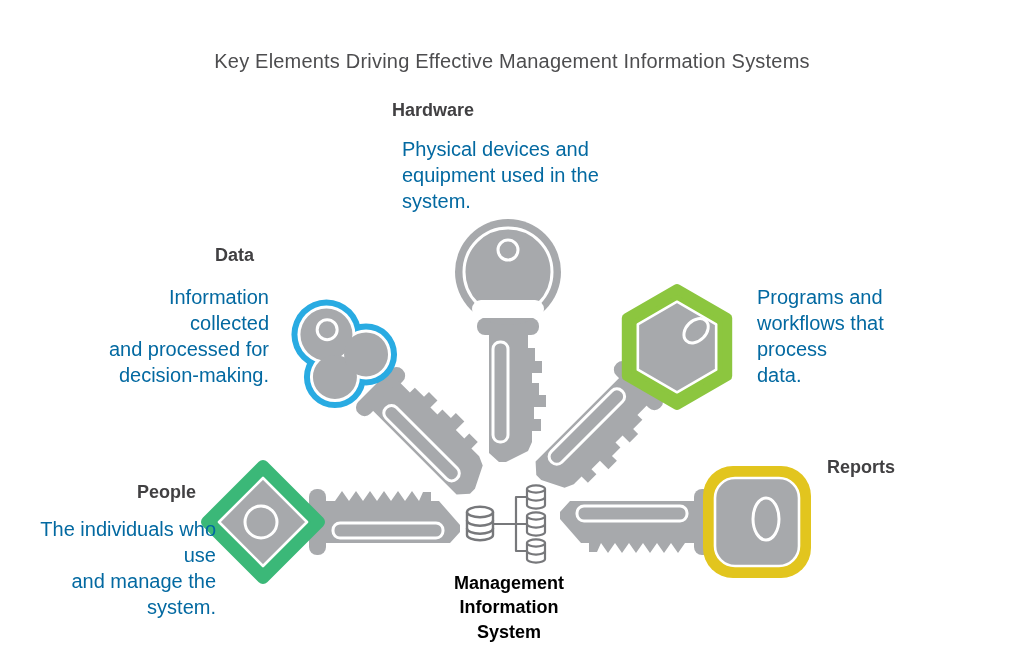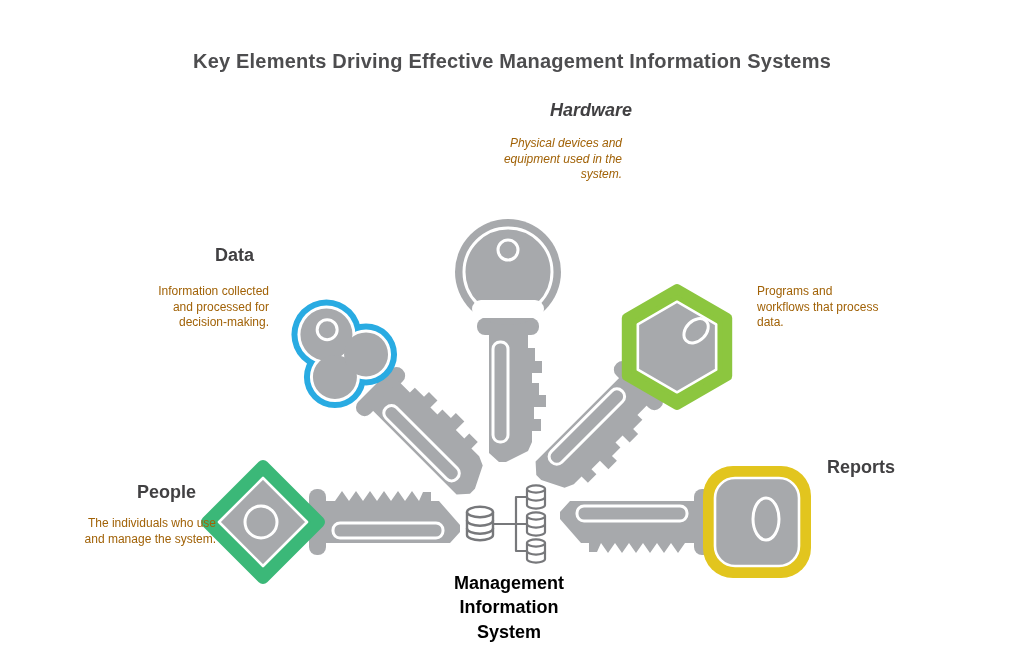--- a/index.html
+++ b/index.html
@@ -3,30 +3,30 @@
 <meta charset="utf-8">
 <style>
   html,body{margin:0;padding:0;background:#ffffff;}
   #canvas{
     position:relative;width:1024px;height:657px;background:#ffffff;overflow:hidden;
     font-family:"Liberation Sans", sans-serif;
   }
   .abs{position:absolute;}
   #title{
     left:0;right:0;top:50px;text-align:center;
-    font-size:20px;color:#4D4D4F;letter-spacing:.2px;font-weight:bold;
+    font-size:20px;color:#4D4D4F;letter-spacing:.2px;
   }
   .sec-title{
     font-size:18px;font-weight:bold;color:#414042;line-height:1.3;
     white-space:pre-line;
   }
   .sec-desc{
-    font-size:12px;color:#a16207;line-height:1.3;white-space:pre-line;
+    font-size:20px;color:#0369a1;line-height:1.3;white-space:pre-line;
   }
-  .t-center{text-align:right;font-style:italic;}
+  .t-center{text-align:left;}
   .t-right{text-align:right;}
   .t-left{text-align:left;}
   #mis-label{
     font-size:18px;font-weight:bold;color:#000000;line-height:1.35;
     text-align:center;white-space:pre-line;
   }
   
   .kg{fill:#A7A9AC;}
   .kring{fill:none;stroke:#ffffff;stroke-width:3;}
   .kslot{fill:none;stroke:#ffffff;stroke-width:3;}

